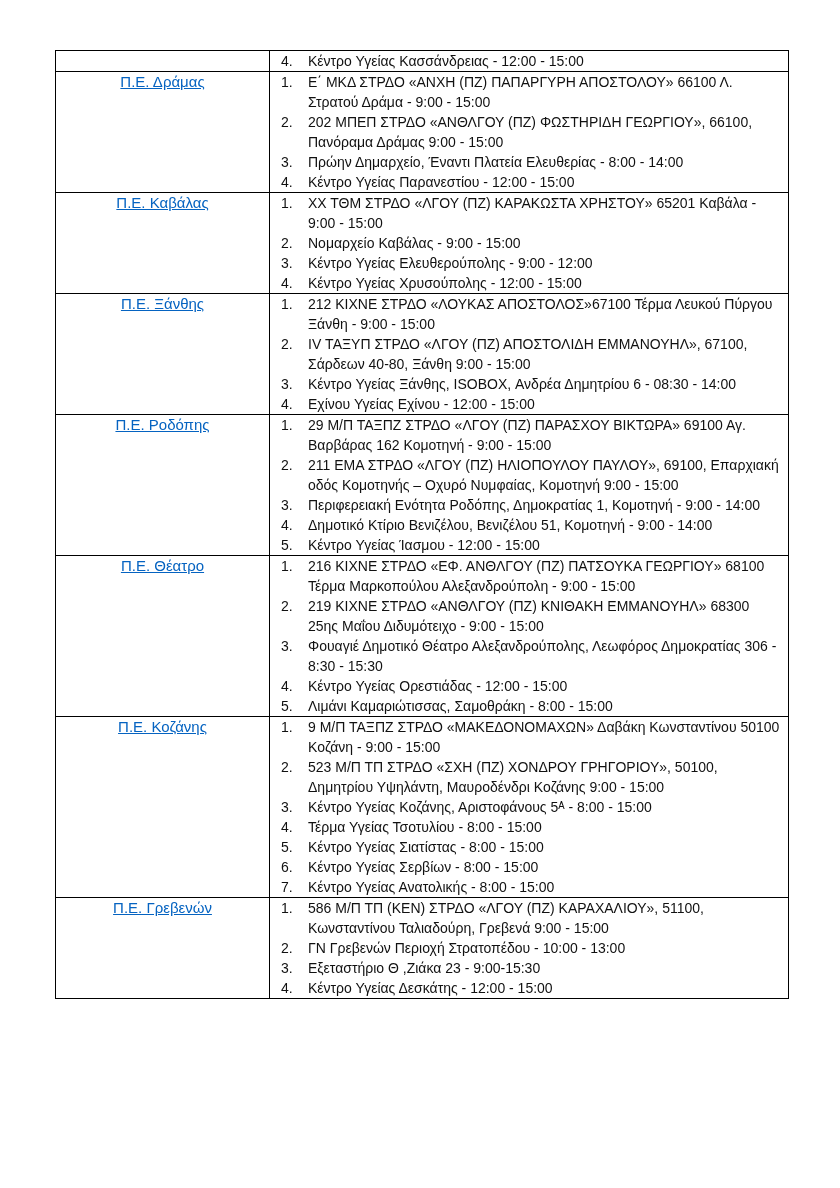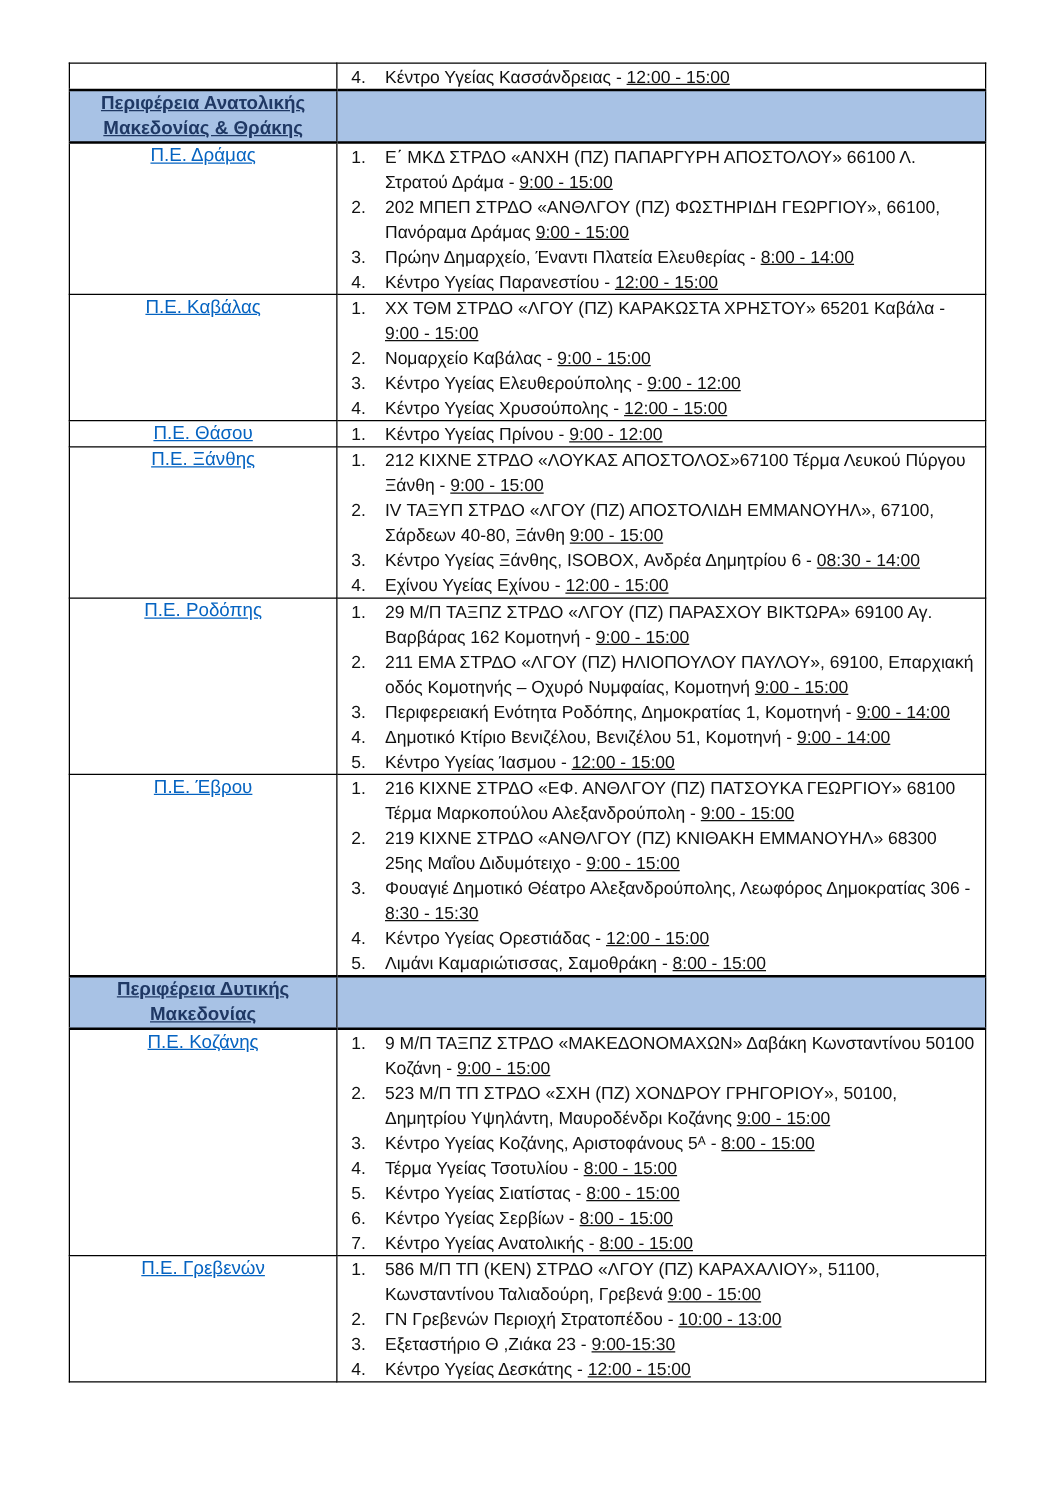--- a/index.html
+++ b/index.html
@@ -74,43 +74,38 @@
   .item-num{
     flex:0 0 27px;
     padding-left:11px;
     box-sizing:content-box;
   }
   .item-text{
     flex:1;
     padding-right:6px;
   }
   .item-time{
-    text-decoration:underline;
     margin-top:36px;
   }
 </style>
 </head>
 <body>
 
 <div class="page">
   <table class="schedule">
     <tbody>
         <tr>
           <td class="region-cell"></td>
           <td class="items-cell">
             <div class="item">
               <span class="item-num">4.</span>
               <span class="item-text"><span>Κέντρο Υγείας Κασσάνδρειας - </span><span class="item-time">12:00 - 15:00</span></span>
             </div>
           </td>
         </tr>
-        <tr class="header-row">
-          <td class="region-cell"><span class="region-header-label">Περιφέρεια Ανατολικής Μακεδονίας &amp; Θράκης</span></td>
-          <td class="items-cell"></td>
-        </tr>
         <tr>
           <td class="region-cell"><span class="region-link">Π.Ε. Δράμας</span></td>
           <td class="items-cell">
             <div class="item">
               <span class="item-num">1.</span>
               <span class="item-text"><span>Ε΄ ΜΚΔ ΣΤΡΔΟ «ΑΝΧΗ (ΠΖ) ΠΑΠΑΡΓΥΡΗ ΑΠΟΣΤΟΛΟΥ» 66100 Λ. Στρατού Δράμα - </span><span class="item-time">9:00 - 15:00</span></span>
             </div>
             <div class="item">
               <span class="item-num">2.</span>
               <span class="item-text"><span>202 ΜΠΕΠ ΣΤΡΔΟ «ΑΝΘΛΓΟΥ (ΠΖ) ΦΩΣΤΗΡΙΔΗ ΓΕΩΡΓΙΟΥ», 66100, Πανόραμα Δράμας </span><span class="item-time">9:00 - 15:00</span></span>
@@ -136,29 +131,20 @@
               <span class="item-num">2.</span>
               <span class="item-text"><span>Νομαρχείο Καβάλας - </span><span class="item-time">9:00 - 15:00</span></span>
             </div>
             <div class="item">
               <span class="item-num">3.</span>
               <span class="item-text"><span>Κέντρο Υγείας Ελευθερούπολης - </span><span class="item-time">9:00 - 12:00</span></span>
             </div>
             <div class="item">
               <span class="item-num">4.</span>
               <span class="item-text"><span>Κέντρο Υγείας Χρυσούπολης - </span><span class="item-time">12:00 - 15:00</span></span>
-            </div>
-          </td>
-        </tr>
-        <tr>
-          <td class="region-cell"><span class="region-link">Π.Ε. Θάσου</span></td>
-          <td class="items-cell">
-            <div class="item">
-              <span class="item-num">1.</span>
-              <span class="item-text"><span>Κέντρο Υγείας Πρίνου - </span><span class="item-time">9:00 - 12:00</span></span>
             </div>
           </td>
         </tr>
         <tr>
           <td class="region-cell"><span class="region-link">Π.Ε. Ξάνθης</span></td>
           <td class="items-cell">
             <div class="item">
               <span class="item-num">1.</span>
               <span class="item-text"><span>212 ΚΙΧΝΕ ΣΤΡΔΟ «ΛΟΥΚΑΣ ΑΠΟΣΤΟΛΟΣ»67100 Τέρμα Λευκού Πύργου Ξάνθη - </span><span class="item-time">9:00 - 15:00</span></span>
             </div>
@@ -195,21 +181,21 @@
               <span class="item-num">4.</span>
               <span class="item-text"><span>Δημοτικό Κτίριο Βενιζέλου, Βενιζέλου 51, Κομοτηνή - </span><span class="item-time">9:00 - 14:00</span></span>
             </div>
             <div class="item">
               <span class="item-num">5.</span>
               <span class="item-text"><span>Κέντρο Υγείας Ίασμου - </span><span class="item-time">12:00 - 15:00</span></span>
             </div>
           </td>
         </tr>
         <tr>
-          <td class="region-cell"><span class="region-link">Π.Ε. Έβρου</span></td>
+          <td class="region-cell"><span class="region-link">Π.Ε. Θέατρο</span></td>
           <td class="items-cell">
             <div class="item">
               <span class="item-num">1.</span>
               <span class="item-text"><span>216 ΚΙΧΝΕ ΣΤΡΔΟ «ΕΦ. ΑΝΘΛΓΟΥ (ΠΖ) ΠΑΤΣΟΥΚΑ ΓΕΩΡΓΙΟΥ» 68100 Τέρμα Μαρκοπούλου Αλεξανδρούπολη - </span><span class="item-time">9:00 - 15:00</span></span>
             </div>
             <div class="item">
               <span class="item-num">2.</span>
               <span class="item-text"><span>219 ΚΙΧΝΕ ΣΤΡΔΟ «ΑΝΘΛΓΟΥ (ΠΖ) ΚΝΙΘΑΚΗ ΕΜΜΑΝΟΥΗΛ» 68300 25ης Μαΐου Διδυμότειχο - </span><span class="item-time">9:00 - 15:00</span></span>
             </div>
             <div class="item">
@@ -218,24 +204,20 @@
             </div>
             <div class="item">
               <span class="item-num">4.</span>
               <span class="item-text"><span>Κέντρο Υγείας Ορεστιάδας - </span><span class="item-time">12:00 - 15:00</span></span>
             </div>
             <div class="item">
               <span class="item-num">5.</span>
               <span class="item-text"><span>Λιμάνι Καμαριώτισσας, Σαμοθράκη - </span><span class="item-time">8:00 - 15:00</span></span>
             </div>
           </td>
-        </tr>
-        <tr class="header-row">
-          <td class="region-cell"><span class="region-header-label">Περιφέρεια Δυτικής Μακεδονίας</span></td>
-          <td class="items-cell"></td>
         </tr>
         <tr>
           <td class="region-cell"><span class="region-link">Π.Ε. Κοζάνης</span></td>
           <td class="items-cell">
             <div class="item">
               <span class="item-num">1.</span>
               <span class="item-text"><span>9 Μ/Π ΤΑΞΠΖ ΣΤΡΔΟ «ΜΑΚΕΔΟΝΟΜΑΧΩΝ» Δαβάκη Κωνσταντίνου 50100 Κοζάνη - </span><span class="item-time">9:00 - 15:00</span></span>
             </div>
             <div class="item">
               <span class="item-num">2.</span>

